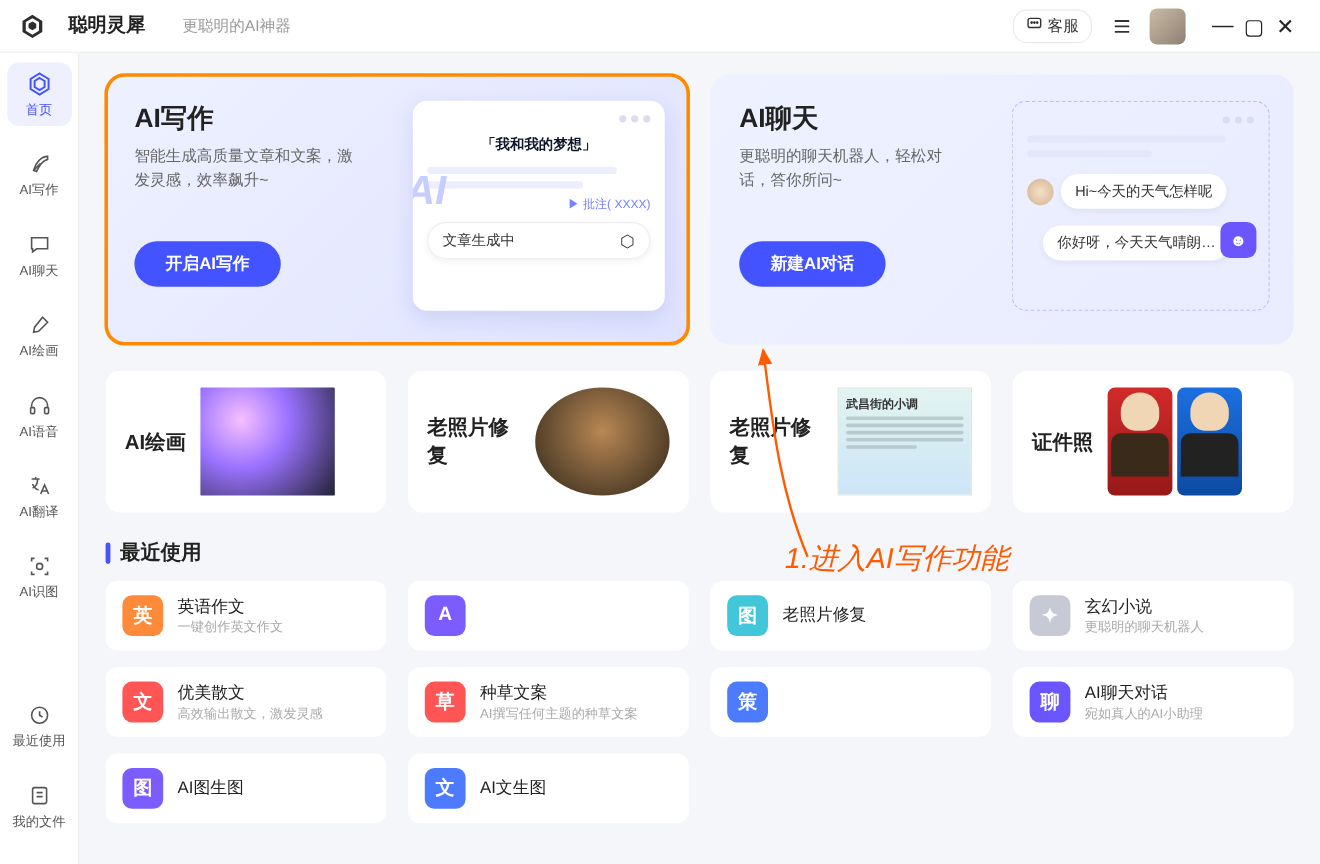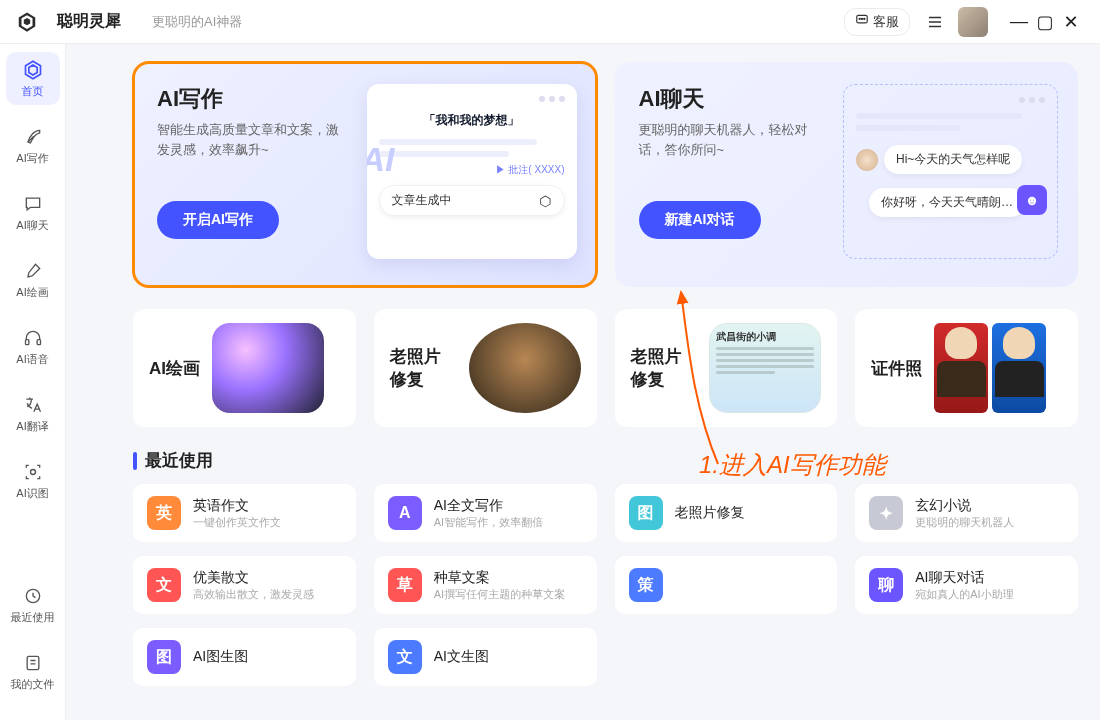--- a/index.html
+++ b/index.html
@@ -11,21 +11,21 @@
 .logo-hex { width: 22px; height: 22px; display: inline-flex; align-items: center; justify-content: center; }
 .app-name { font-weight: 700; font-size: 16px; color: #222; }
 .app-sub  { font-size: 13px; color: #999; margin-left: 12px; }
 .topbar-spacer { flex: 1; }
 .cs-btn { font-size: 13px; color: #333; display: flex; align-items: center; gap: 4px; margin-right: 12px; padding: 4px 10px; border: 1px solid #eaeaea; border-radius: 12px; cursor: pointer; }
 .menu-icon { width: 26px; height: 26px; display: flex; align-items: center; justify-content: center; margin-right: 10px; cursor: pointer; }
 .avatar { width: 30px; height: 30px; border-radius: 6px; background: linear-gradient(135deg,#cbbca6,#8e8073); margin-right: 18px; }
 .win-btn { width: 26px; text-align: center; font-size: 18px; cursor: pointer; color: #222; }
 
 
-.shell { display: flex; height: calc(720px - 44px); gap: 45px; }
+.shell { display: flex; height: calc(720px - 44px); }
 .sidebar { width: 66px; background: #fff; border-right: 1px solid #eee; display: flex; flex-direction: column; align-items: center; padding-top: 8px; gap: 14px; }
 .sb-item { width: 54px; display: flex; flex-direction: column; align-items: center; gap: 2px; cursor: pointer; color: #555; border-radius: 10px; padding: 6px 0; }
 .sb-item.active { color: #4353ff; background: #eef0ff; }
 .sb-ico { width: 24px; height: 24px; display: flex; align-items: center; justify-content: center; }
 .sb-label { font-size: 11px; }
 .sb-spacer { flex: 1; }
 
 .main { flex: 1; padding: 18px 22px; overflow: hidden; position: relative; }
 .hero-row { display: flex; gap: 18px; }
 .hero-card { flex: 1; border-radius: 16px; padding: 22px 24px; height: 225px; position: relative; background: linear-gradient(135deg,#eef1ff 0%,#dfe3ff 100%); }
@@ -50,21 +50,21 @@
 .bubble-row { display: flex; align-items: center; gap: 6px; margin-top: 14px; }
 .bubble { background: #fff; border-radius: 16px; padding: 6px 12px; font-size: 12px; color: #333; box-shadow: 0 2px 6px rgba(0,0,0,.06); white-space: nowrap; }
 .bubble.right { margin-left: auto; }
 .mini-avatar { width: 22px; height: 22px; border-radius: 50%; background: radial-gradient(circle,#f5e1c9,#d3b08e); }
 .chat-float { position: absolute; right: 10px; top: 100px; width: 30px; height: 30px; border-radius: 8px; background: #6a55ff; display: flex; align-items: center; justify-content: center; color: #fff; font-size: 14px; }
 
 
 .tile-row { display: flex; gap: 18px; margin-top: 22px; }
 .tile { flex: 1; background: #fff; border-radius: 12px; padding: 14px 16px; display: flex; gap: 12px; align-items: center; }
 .tile-title { font-size: 17px; font-weight: 700; color: #222; }
-.tile-thumb { width: 112px; height: 90px; border-radius: 18px; flex-shrink: 0; }
+.tile-thumb { width: 112px; height: 90px; border-radius: 1px; flex-shrink: 0; }
 .thumb-paint { background: radial-gradient(circle at 30% 30%, #f7c0ff 0%, #9a72ff 40%, #223 100%); }
 .thumb-photo { background: radial-gradient(circle at 50% 40%, #b98754 0%, #6c5234 55%, #2f2416 100%); border-radius: 50%; }
 .thumb-ocr { background: linear-gradient(180deg,#e2f4f1,#cce5f7); border: 1px solid #dbe7e4; padding: 6px; }
 .ocr-title { font-size: 10px; font-weight: 700; color: #333; }
 .ocr-line { height: 3px; background: #9aa8a6; margin: 3px 0; border-radius: 2px; opacity: .5; }
 .thumb-id { display: flex; gap: 4px; }
 .id-photo { flex: 1; border-radius: 6px; }
 .id-red { background: linear-gradient(180deg,#d12a2a,#971818); }
 .id-blue { background: linear-gradient(180deg,#1d6fe0,#0c4aa2); }
 .id-head { width: 60%; height: 35%; margin: 8% auto 0; border-radius: 50% 50% 40% 40%; background: #f0d6b5; }
@@ -307,24 +307,20 @@
     <div class="recent-grid" id="recent-grid">
         <div class="recent-card">
           <div class="rc-ico" style="background:#ff8a3a">英</div>
           <div class="rc-texts">
             <div class="rc-title">英语作文</div>
             <div class="rc-sub">一键创作英文作文</div>
           </div>
         </div>
         <div class="recent-card">
           <div class="rc-ico" style="background:#7a5cff">A</div>
-          <div class="rc-texts">
-            <div class="rc-title">AI全文写作</div>
-            <div class="rc-sub">AI智能写作，效率翻倍</div>
-          </div>
         </div>
         <div class="recent-card">
           <div class="rc-ico" style="background:#41c7d9">图</div>
           <div class="rc-texts">
             <div class="rc-title">老照片修复</div>
           </div>
         </div>
         <div class="recent-card">
           <div class="rc-ico" style="background:#c7c9d4">✦</div>
           <div class="rc-texts">

